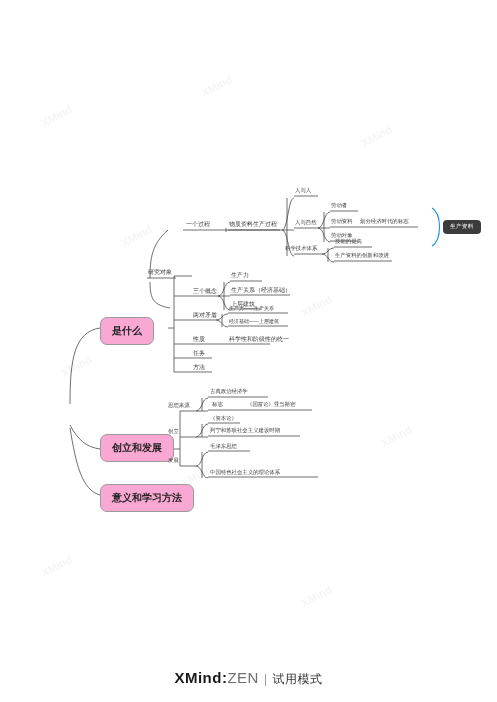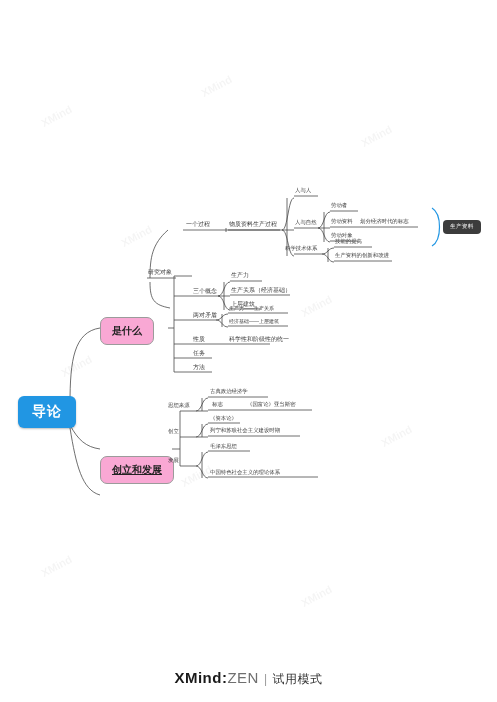--- a/index.html
+++ b/index.html
@@ -153,26 +153,26 @@
       <path d="M196,466 C202,466 202,452 208,452"></path>
       <path d="M196,466 C202,466 202,478 208,478"></path>
       <path d="M202,452 L202,478"></path>
       <path d="M208,451 L250,451"></path>
       <path d="M208,477 L318,477"></path>
     </g>
 
     <path d="M432,208 C442,214 442,240 432,246" fill="none" stroke="#2196e3" stroke-width="1.2"></path>
   </svg>
 
-  <div class="node root" style="left:18px;top:396px;">导论</div>
 
   <div class="node main-topic" style="left:100px;top:317px;">是什么</div>
 
-  <div class="node main-topic" style="left:100px;top:456px;text-decoration:underline;">创立和发展</div>
-
+  <div class="node main-topic" style="left:100px;top:434px;">创立和发展</div>
+
+  <div class="node main-topic" style="left:100px;top:484px;">意义和学习方法</div>
 
   <div class="node sub s6" style="left:148px;top:269px;">研究对象</div>
 
   <div class="node sub s6" style="left:186px;top:221px;">一个过程</div>
 
   <div class="node sub s6" style="left:229px;top:221px;">物质资料生产过程</div>
 
   <div class="node sub" style="left:295px;top:188px;">人与人</div>
 
   <div class="node sub" style="left:295px;top:220px;">人与自然</div>

